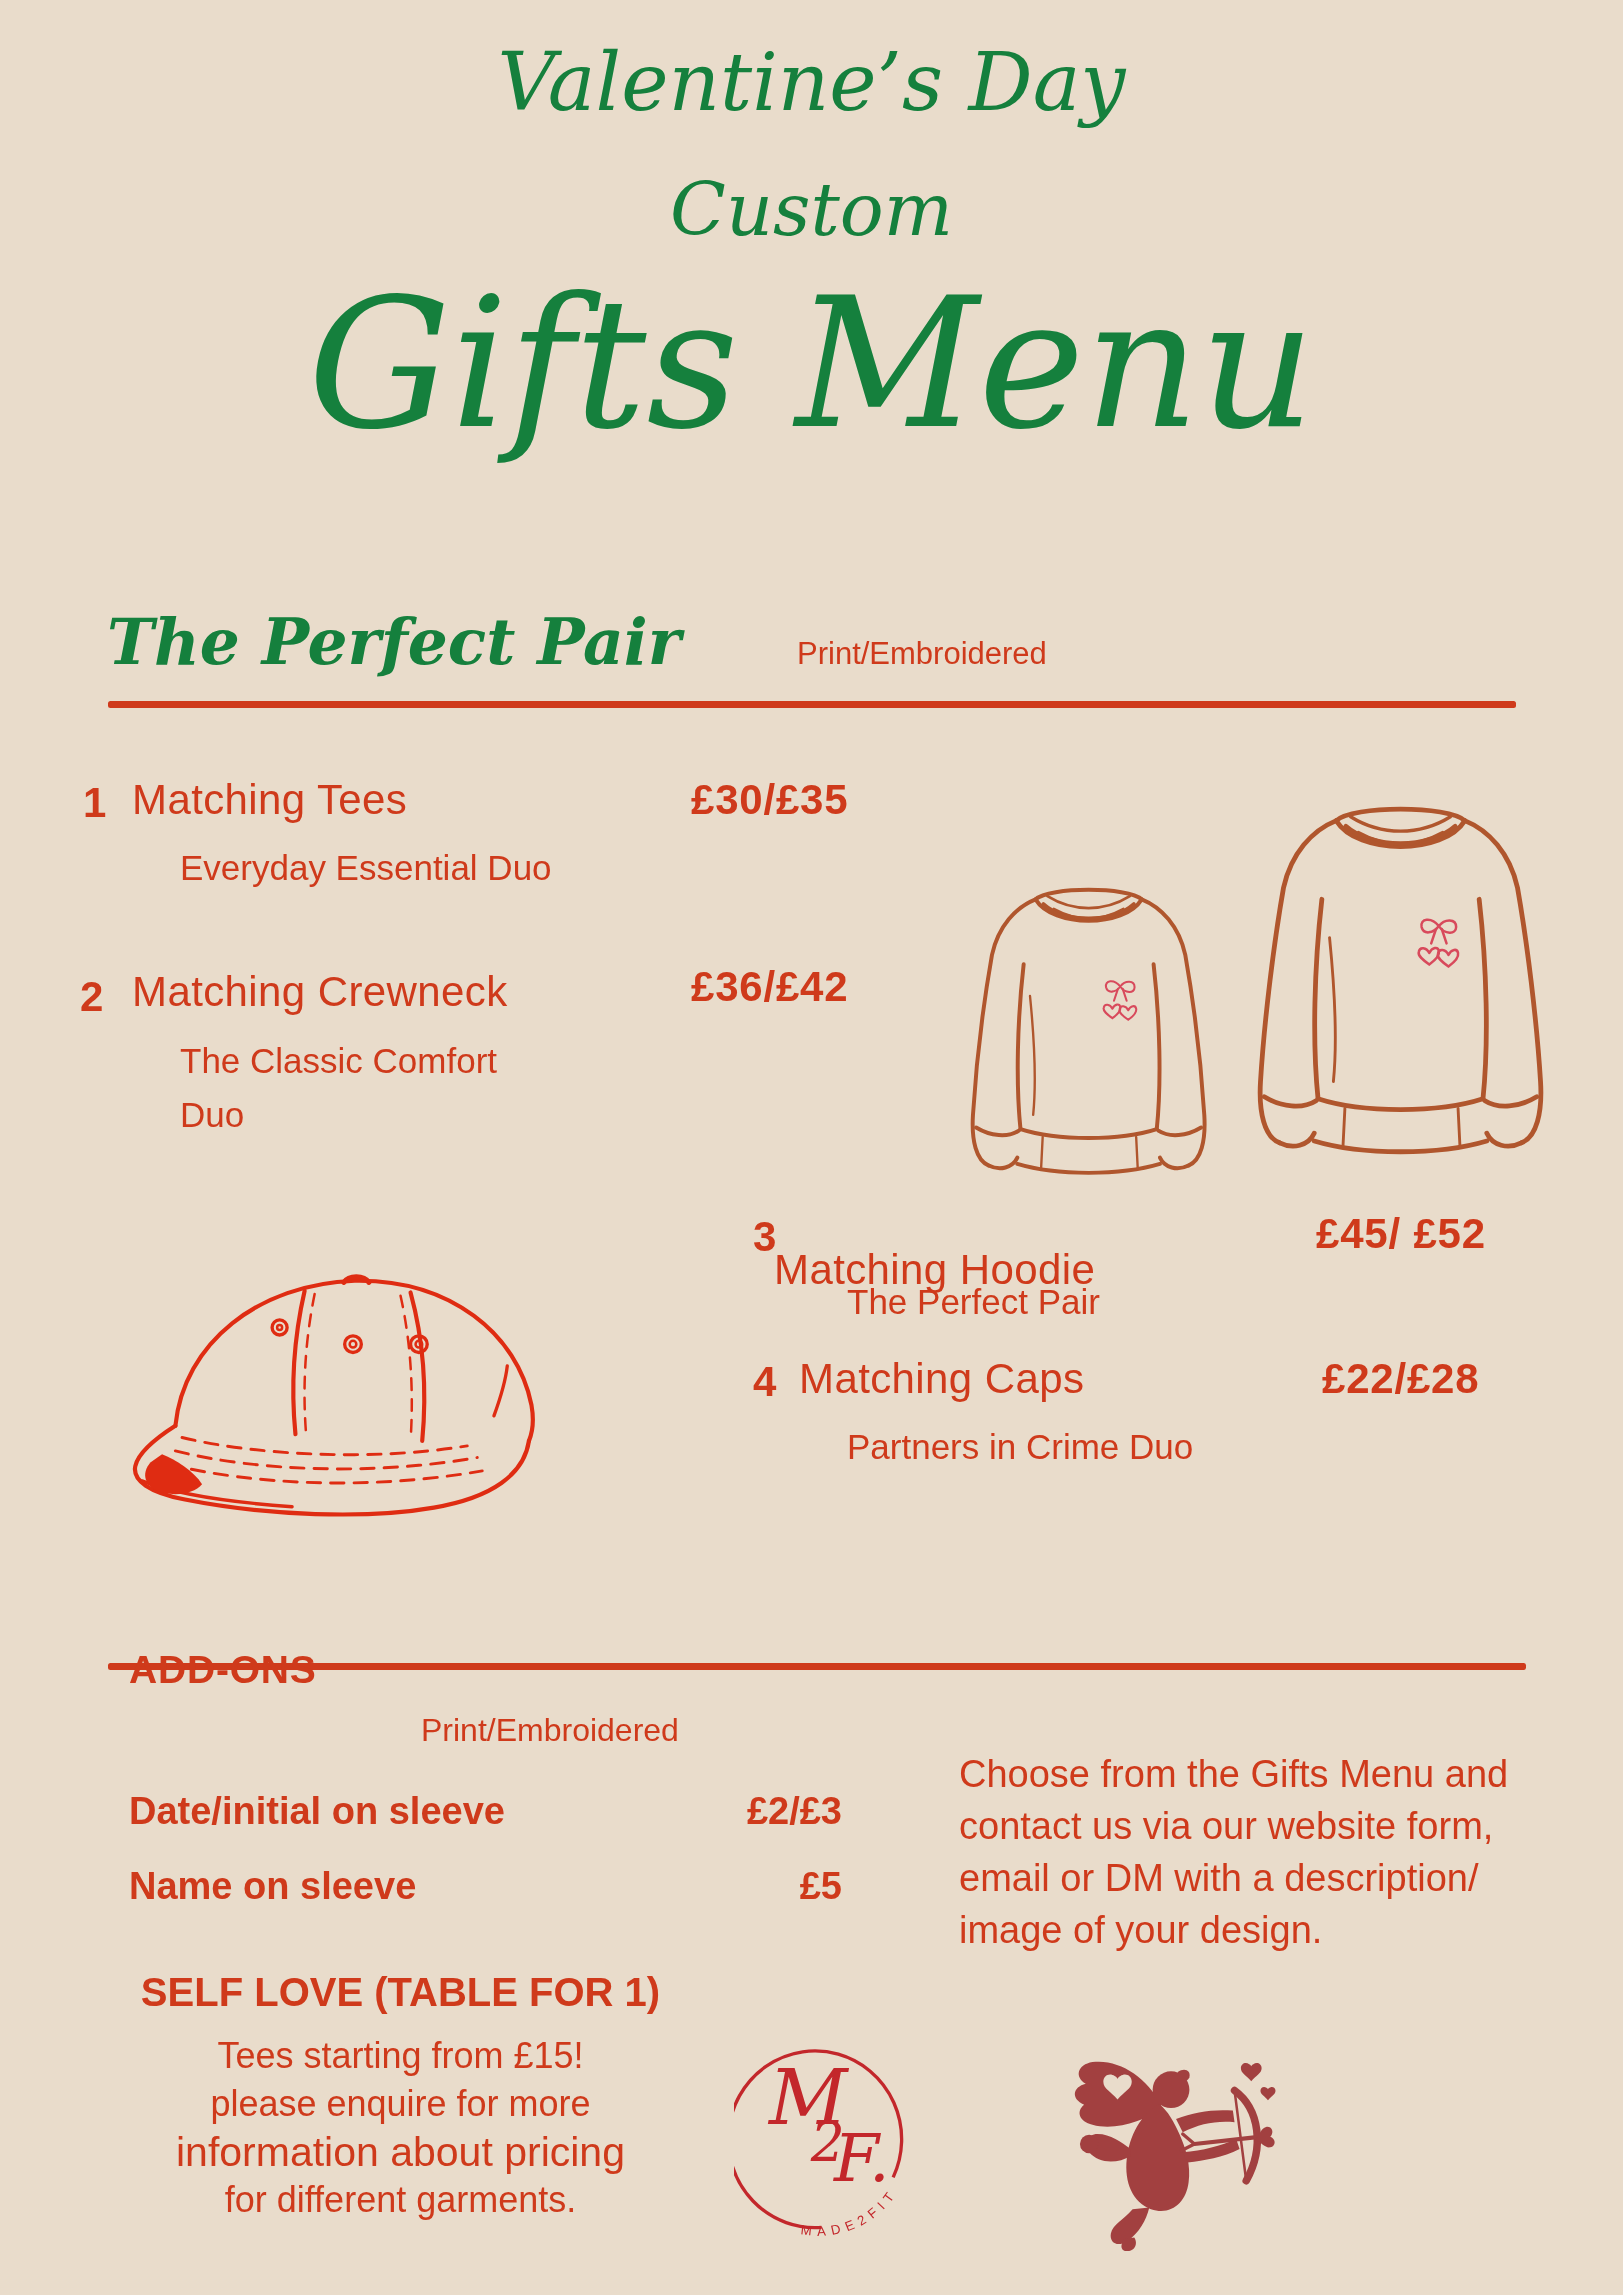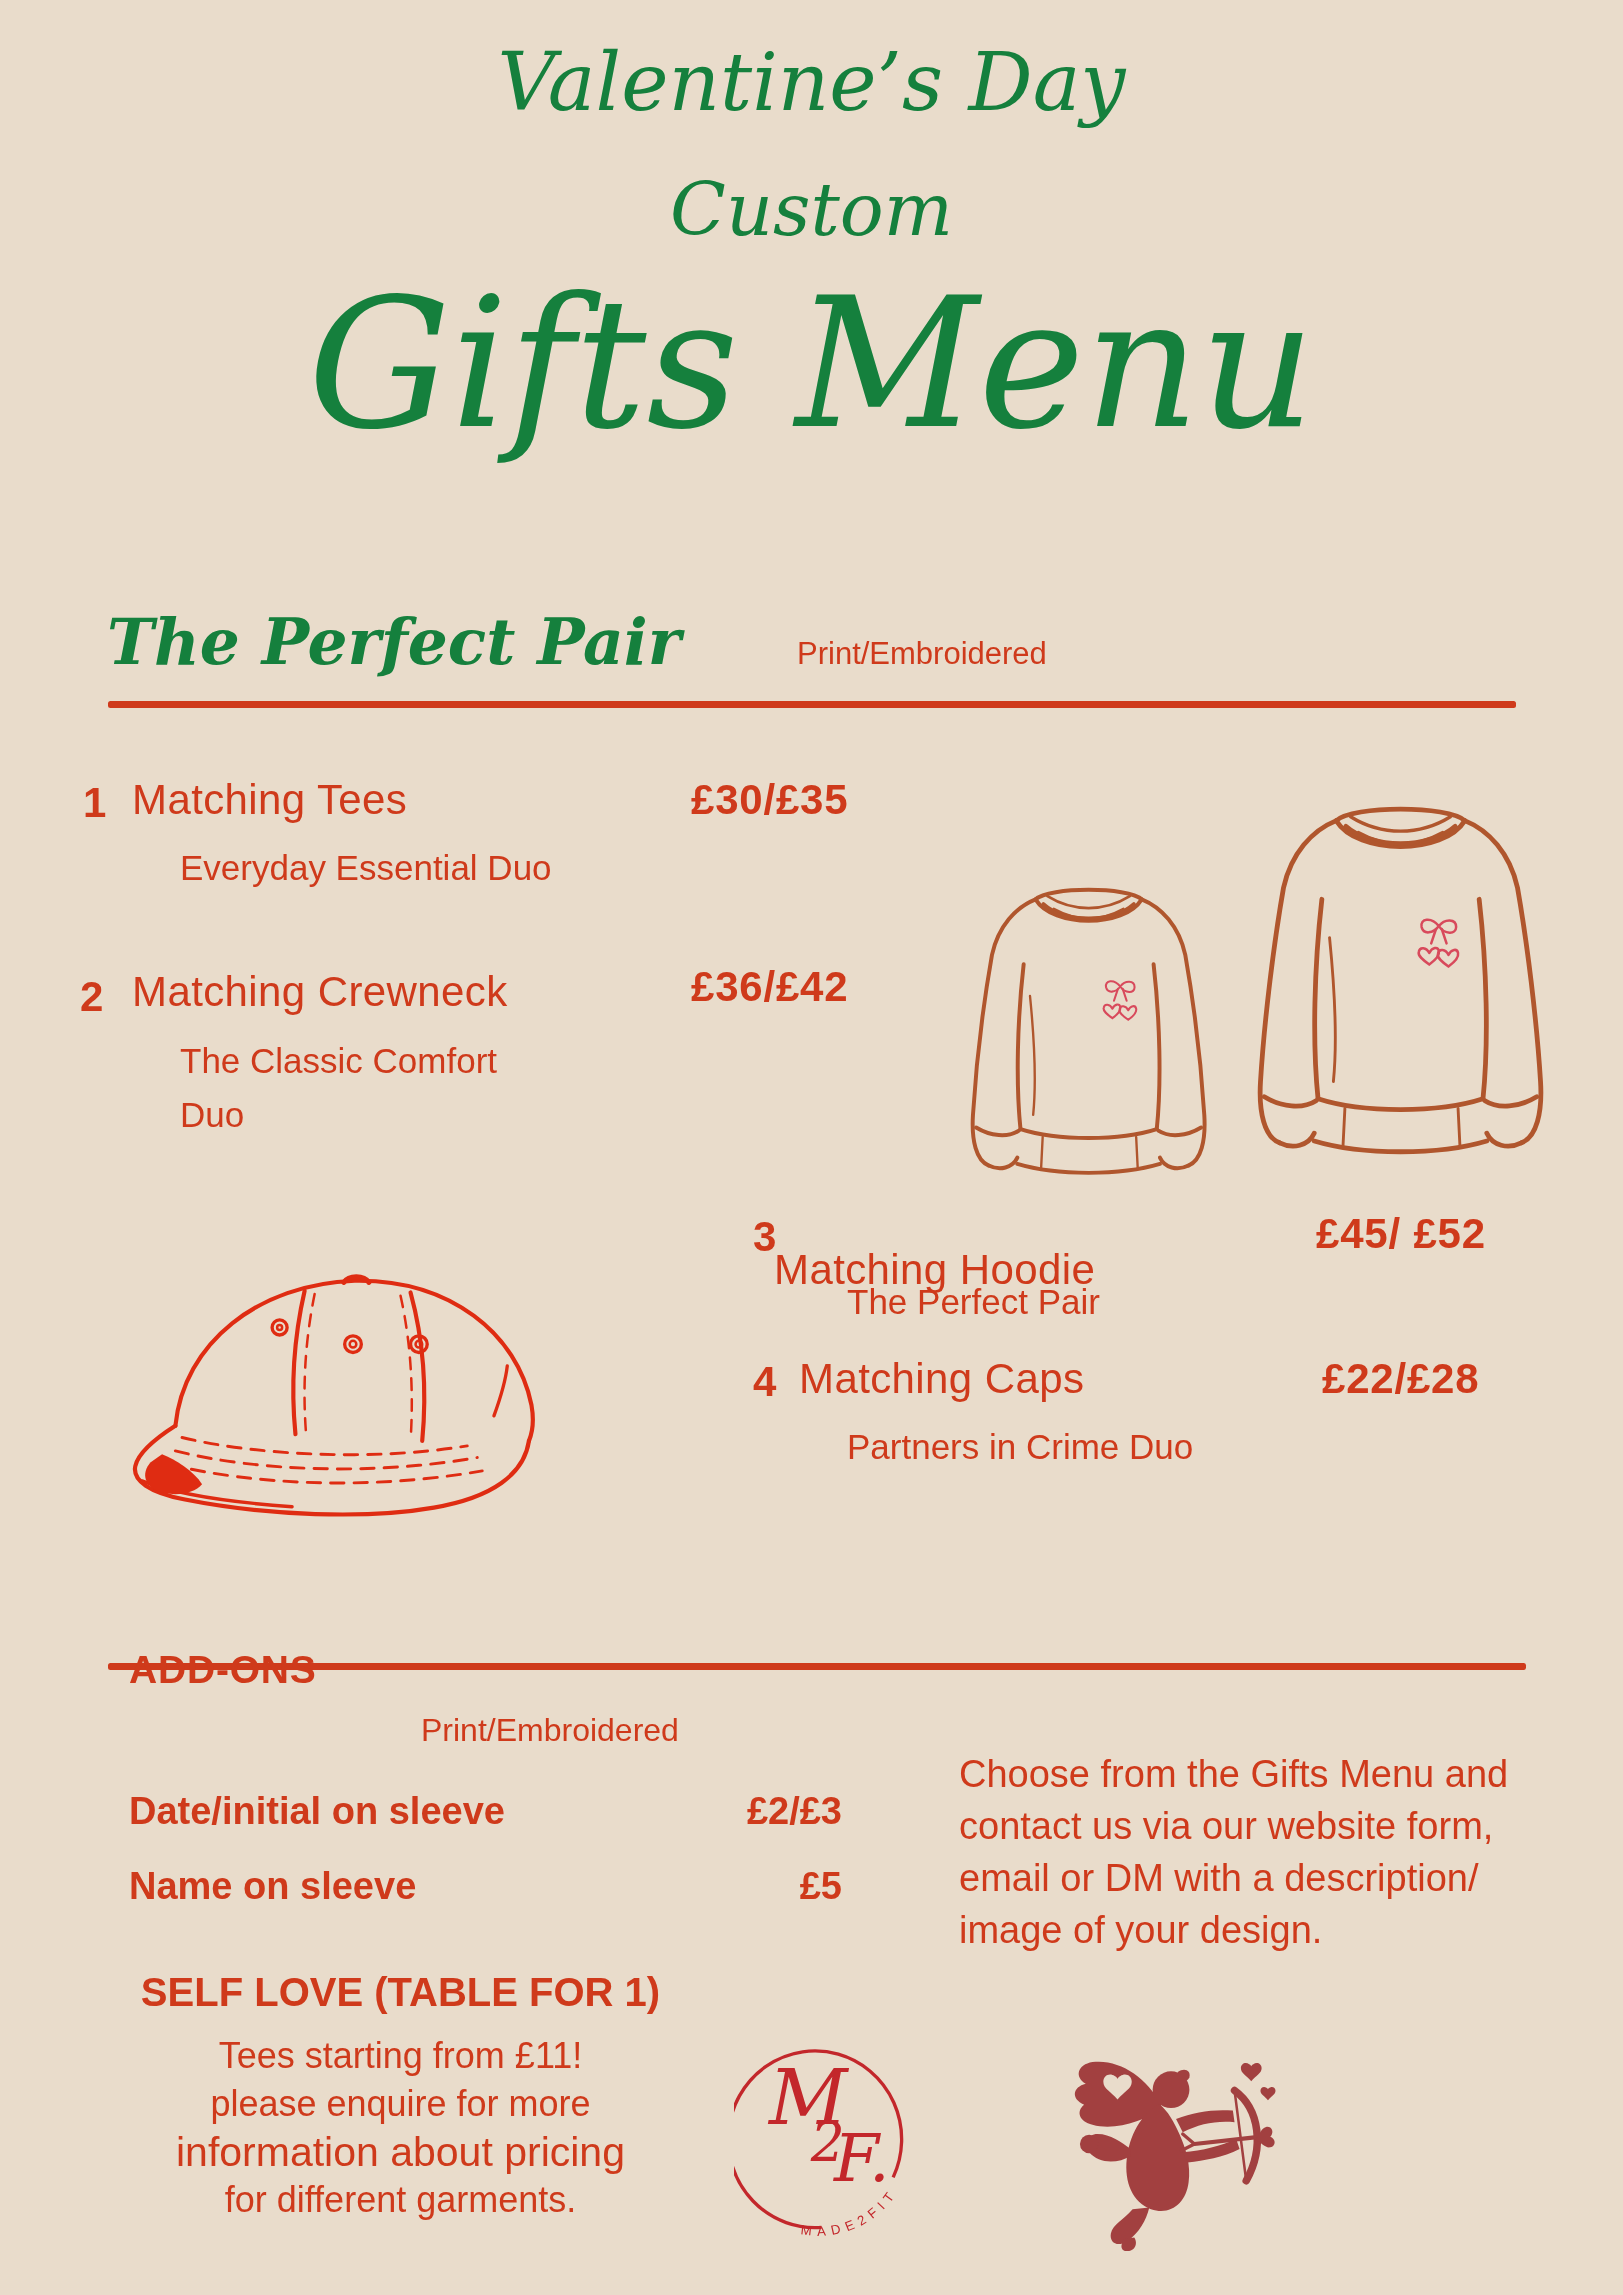--- a/index.html
+++ b/index.html
@@ -143,21 +143,21 @@
   <div class="abs sans bold" style="left:129px; top:1648px; font-size:39px; letter-spacing:0.8px;">ADD-ONS</div>
   <div class="abs sans" style="left:421px; top:1712px; font-size:32px;">Print/Embroidered</div>
 
   <div class="abs addon-name" style="left:129px; top:1792px;">Date/initial on sleeve</div>
   <div class="abs addon-price" style="right:781px; top:1792px;">£2/£3</div>
   <div class="abs addon-name" style="left:129px; top:1867px;">Name on sleeve</div>
   <div class="abs addon-price" style="right:781px; top:1867px;">£5</div>
 
   <div class="abs sans bold" style="left:100px; top:1969px; width:601px; text-align:center; font-size:40px;">SELF LOVE (TABLE FOR 1)</div>
   <div class="abs" style="left:100px; top:2032px; width:601px; text-align:center;">
-    <div class="sans" style="font-size:36px; line-height:48px;">Tees starting from £11!</div>
+    <div class="sans" style="font-size:36px; line-height:48px;">Tees starting from £15!</div>
     <div class="sans" style="font-size:36px; line-height:48px;">please enquire for more</div>
     <div class="sans" style="font-size:41px; line-height:48px;">information about pricing</div>
     <div class="sans" style="font-size:36px; line-height:48px;">for different garments.</div>
   </div>
 
   <div class="abs sans" style="left:959px; top:1748px; width:621px; font-size:38px; line-height:52px;">Choose from the Gifts Menu and contact us via our website form, email or DM with a description/ image of your design.</div>
 
   <div class="abs" style="left:734px; top:2017px;">
     <svg width="200" height="234" viewBox="0 0 240 280">
 

